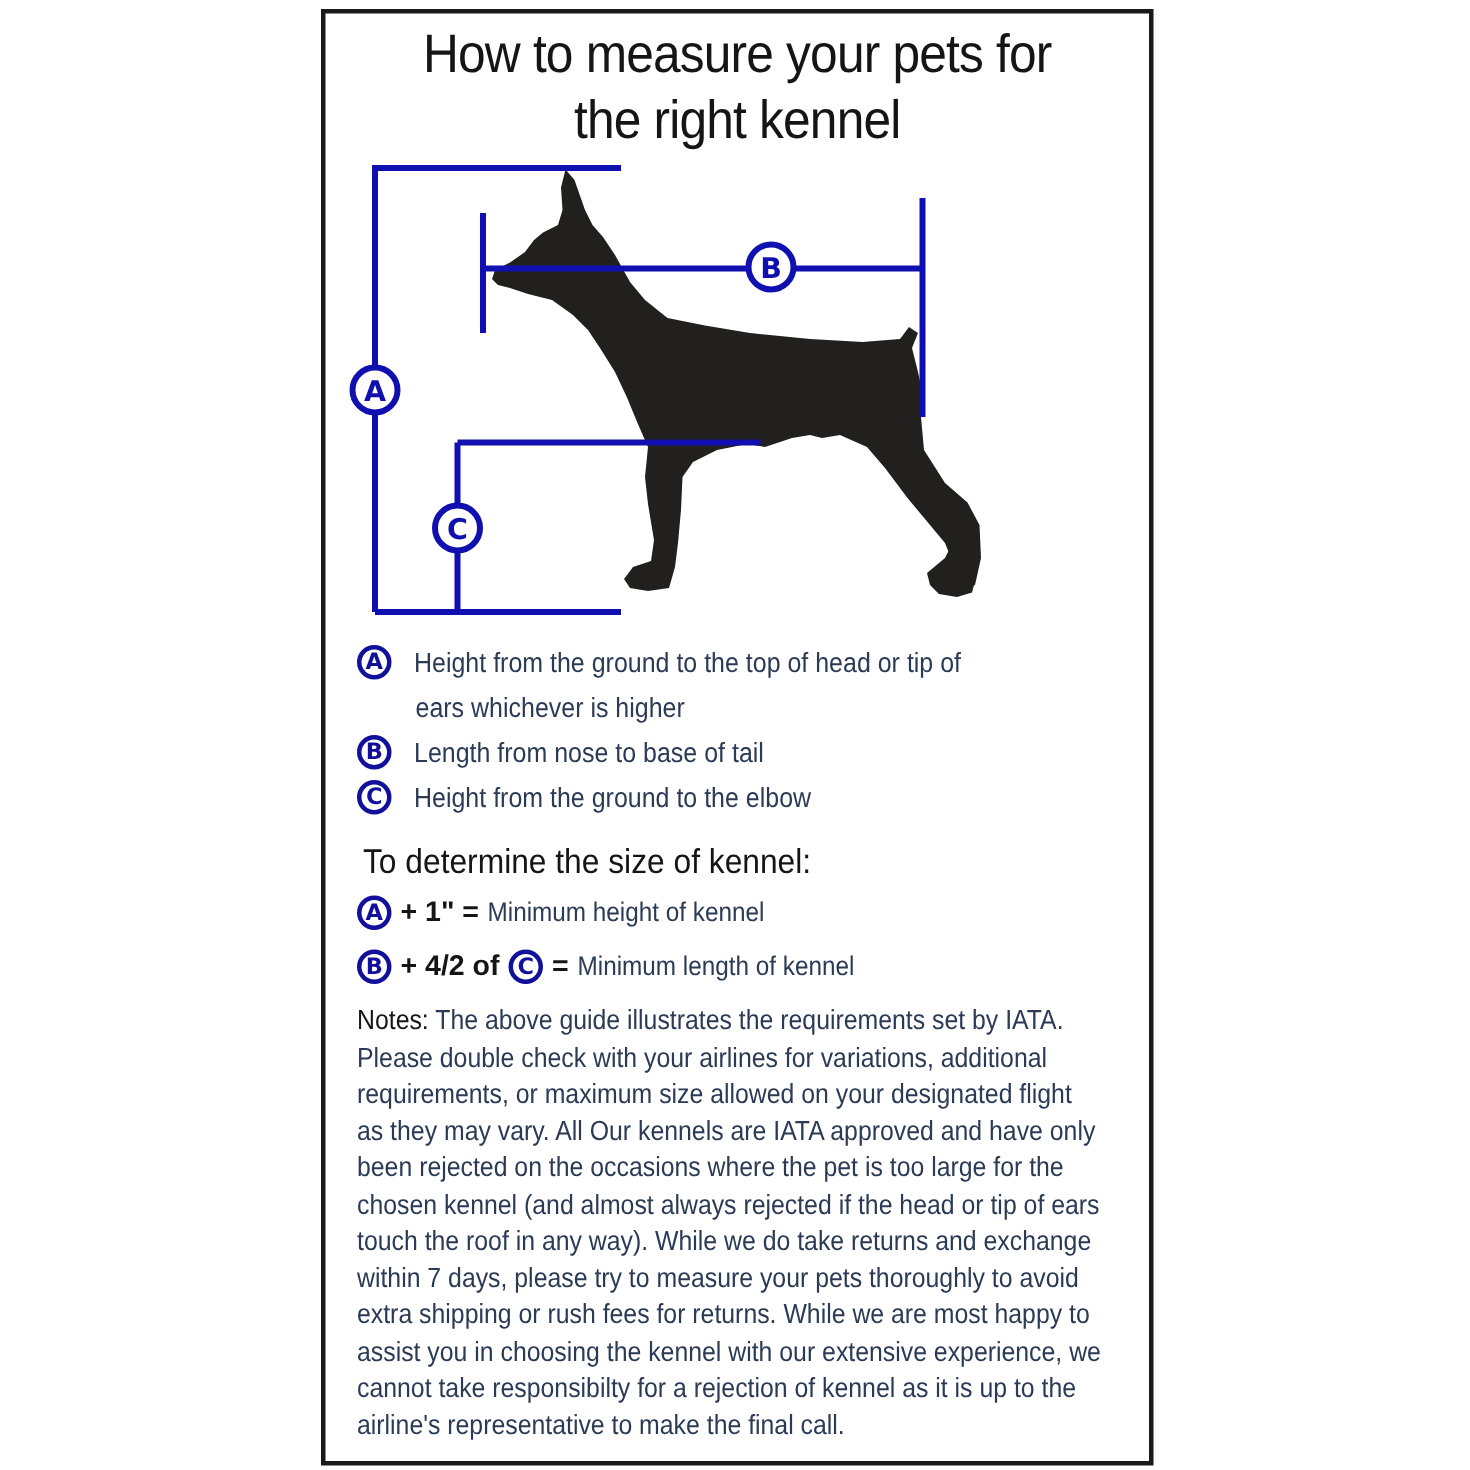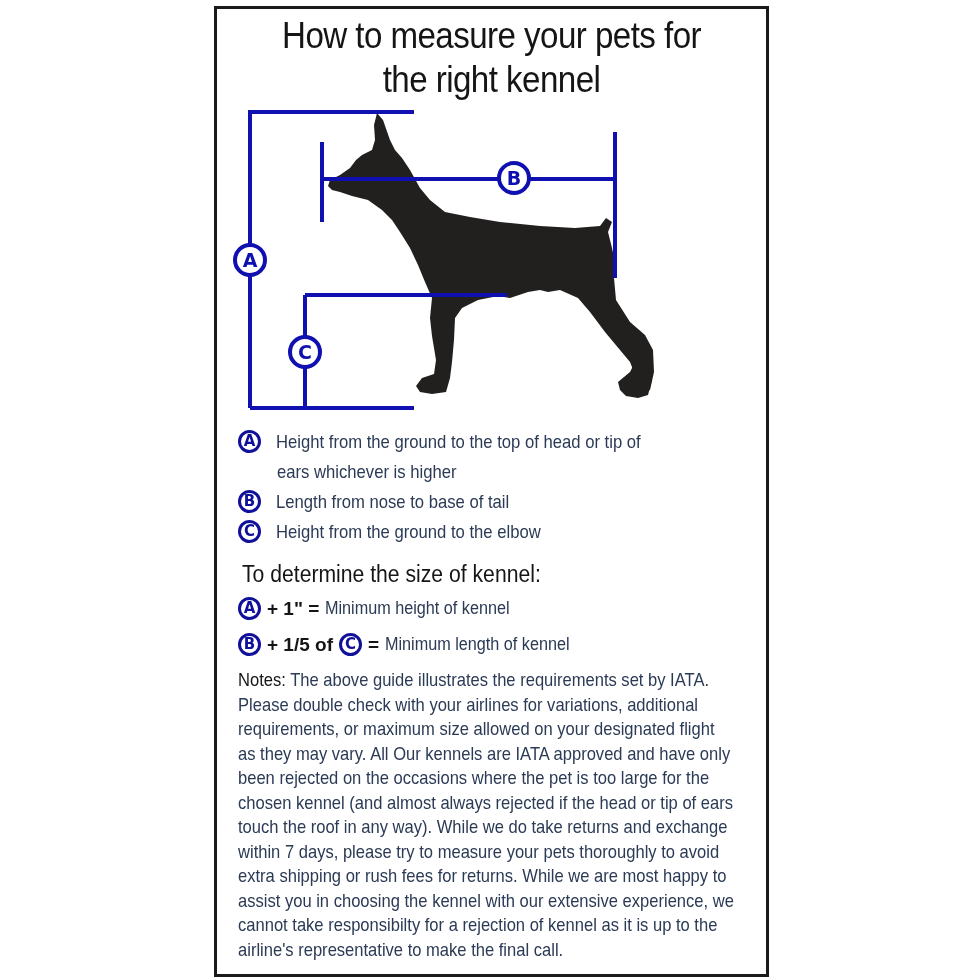--- a/index.html
+++ b/index.html
@@ -81,21 +81,21 @@
 <div class="subhead">To determine the size of kennel:</div>
 
 <div class="formula" style="top:597px;">
   <span class="badge">A</span>
   <span class="op">+ 1" =</span>
   <span class="res">Minimum height of kennel</span>
 </div>
 
 <div class="formula" style="top:633px;">
   <span class="badge">B</span>
-  <span class="op">+ 1/5 of</span>
+  <span class="op">+ 4/2 of</span>
   <span class="badge">C</span>
   <span class="op">=</span>
   <span class="res">Minimum length of kennel</span>
 </div>
 
 <div class="notes">
   <div><span class="lbl">Notes:</span><span> The above guide illustrates the requirements set by IATA.</span></div>
   <div>Please double check with your airlines for variations, additional</div>
   <div>requirements, or maximum size allowed on your designated flight</div>
   <div>as they may vary. All Our kennels are IATA approved and have only</div>

